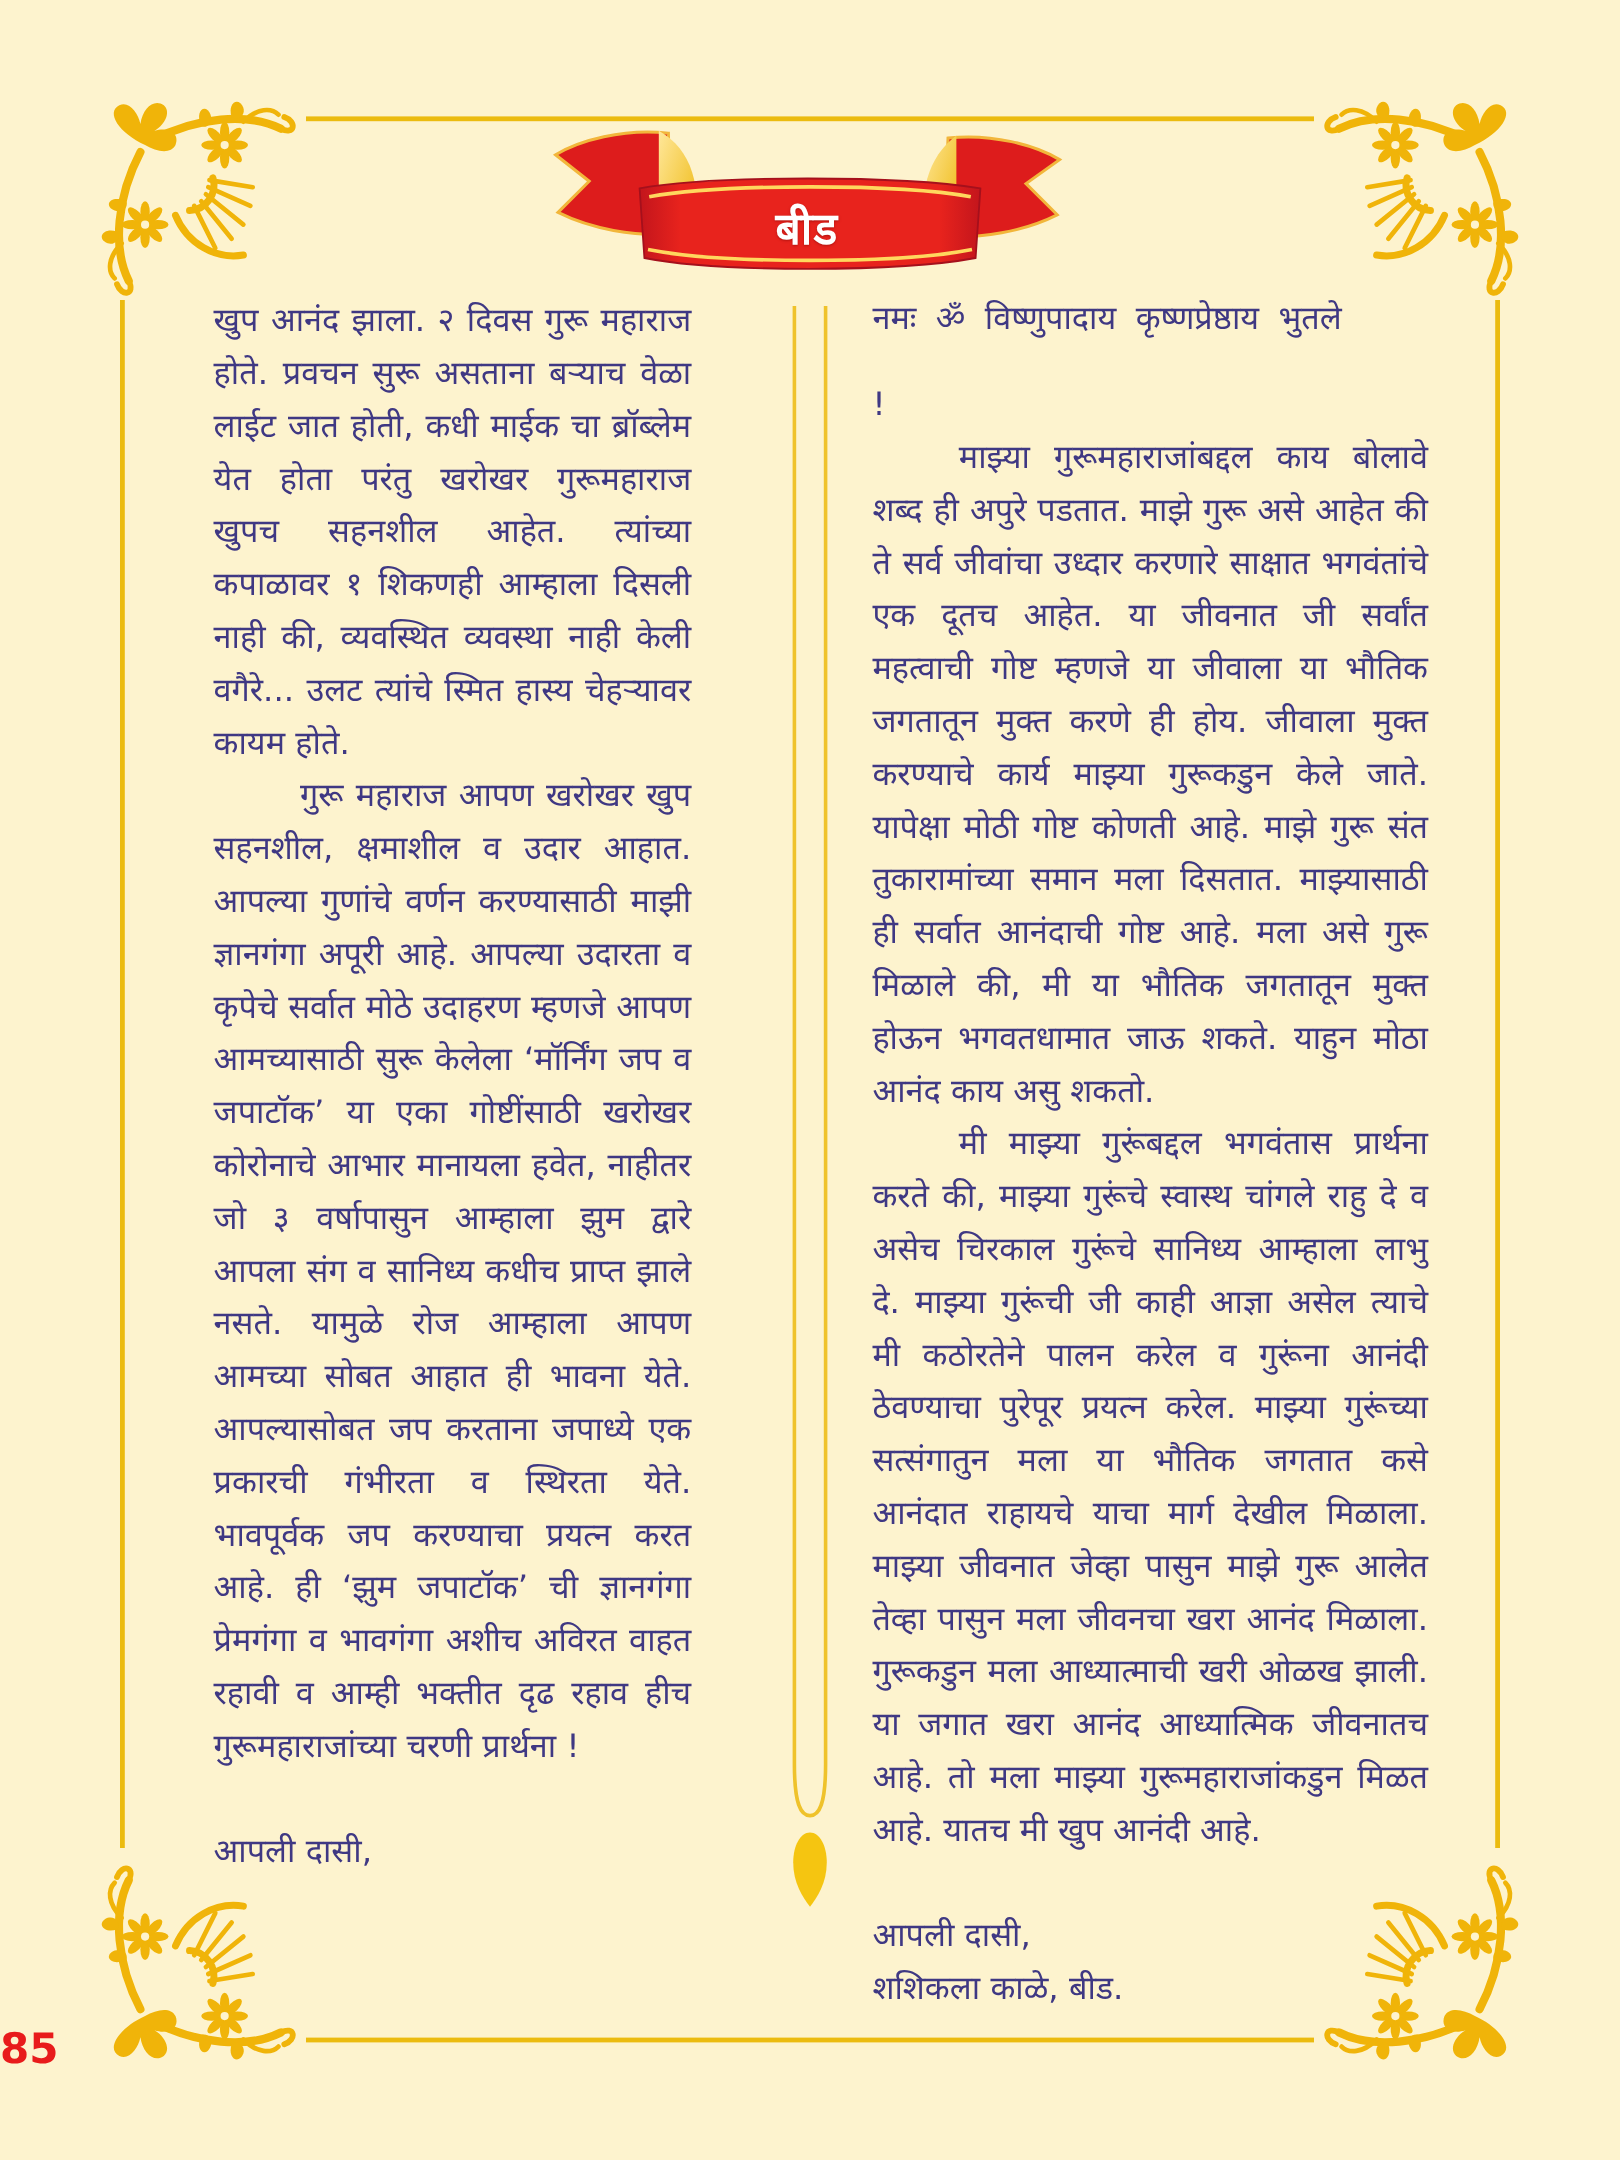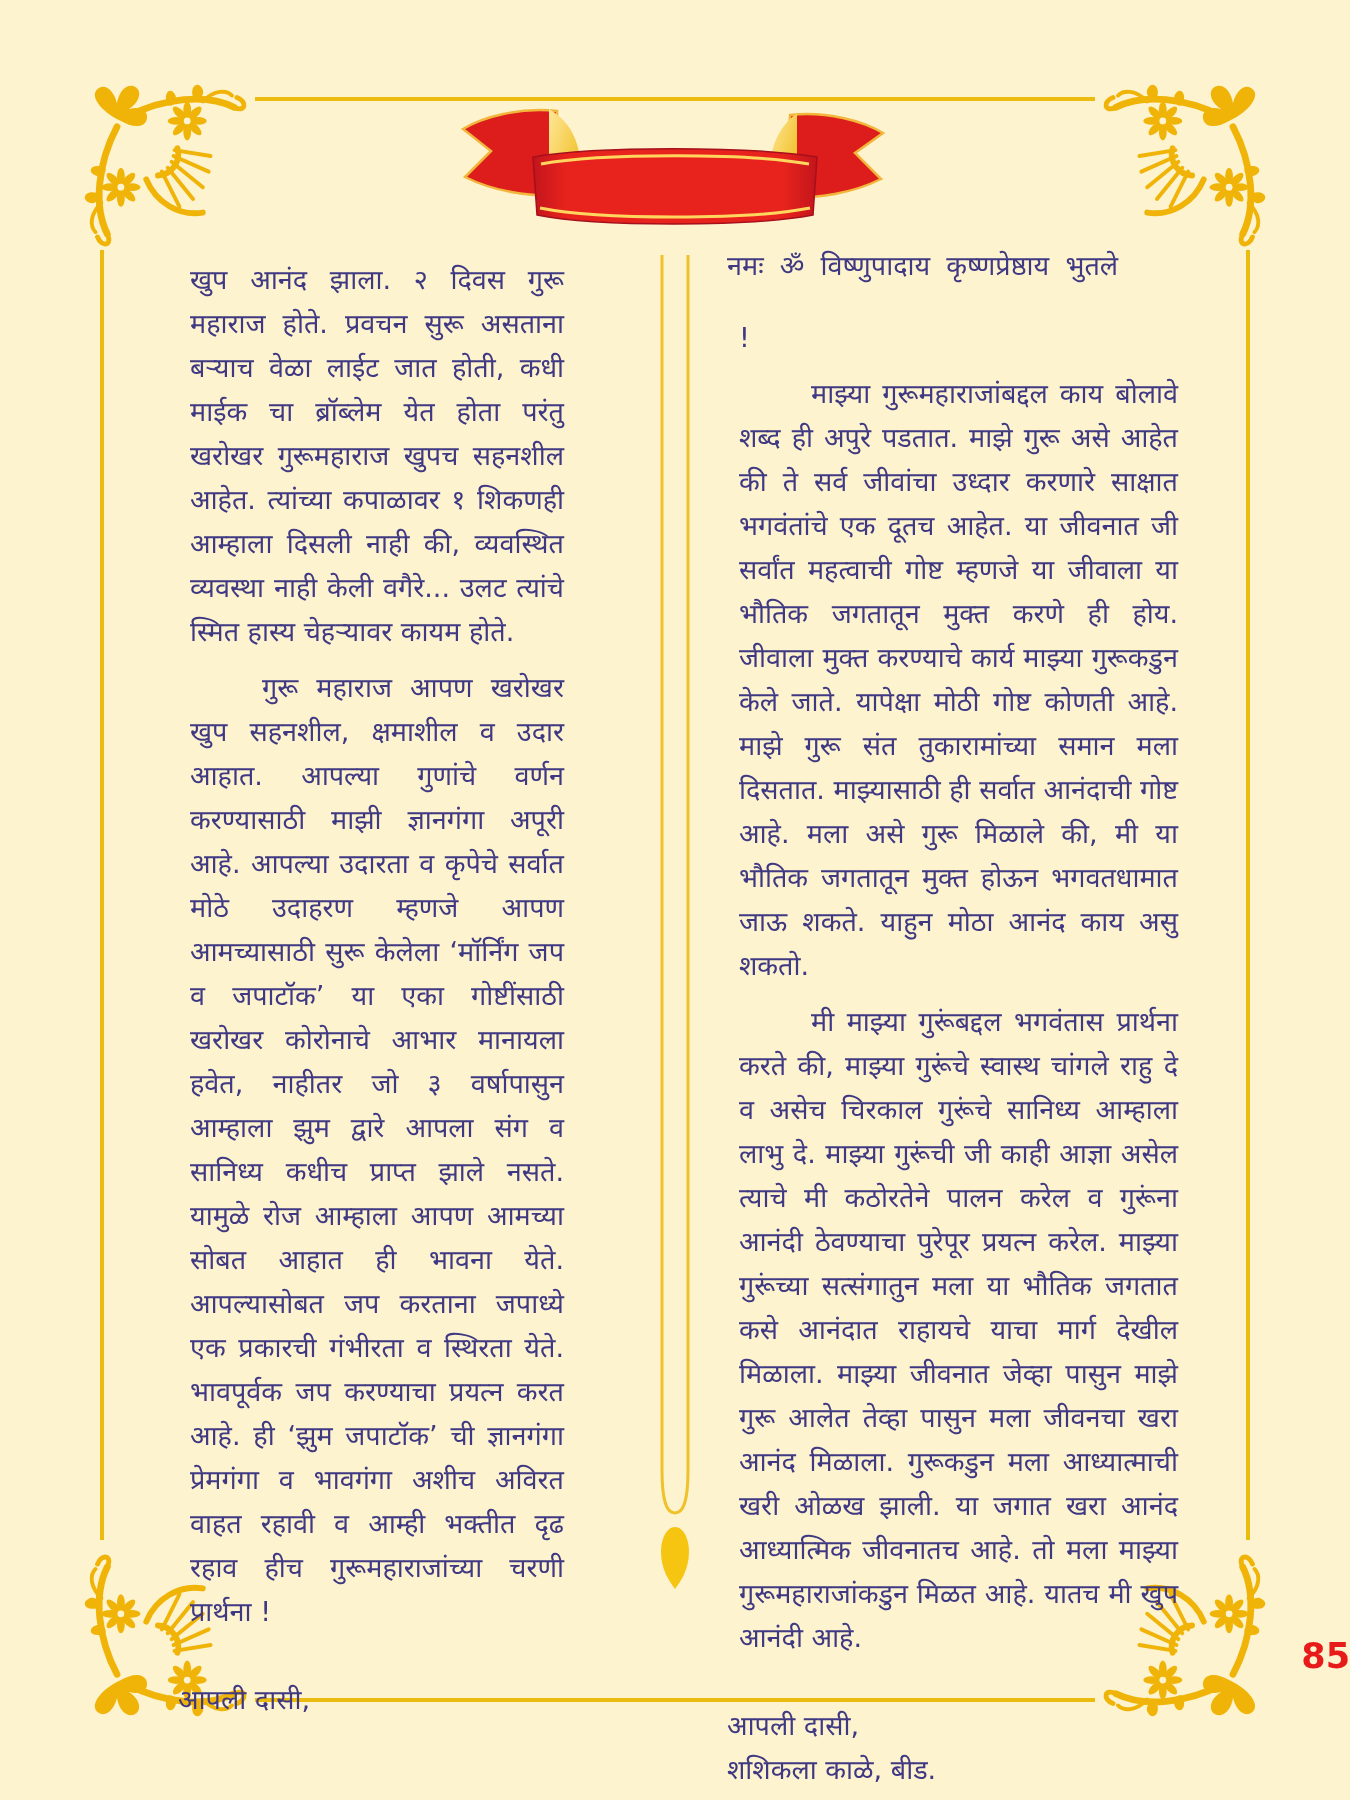--- a/index.html
+++ b/index.html
@@ -41,29 +41,29 @@
   .divider{position:absolute;left:654px;top:255px;}
 
   
   .col{
     position:absolute;top:246px;
     color:#3F3883;font-size:27px;line-height:44px;
     text-align:justify;
   }
   .col.left{left:178px;width:398px;}
   .col.right{left:727px;width:463px;}
-  .para{margin:12px;}
+  .para{margin:0;}
   .para.indent{text-indent:72px;}
   .invocation{margin:0 0 26px 0;text-align:left;font-family:Liberation Mono, monospace;}
   .signoff{margin-top:44px;text-align:left;}
 
   
   .page-number{
-    position:absolute;left:0;top:1636px;width:1350px;
-    text-align:right;color:#E81B1B;font-weight:bold;font-size:35px;
+    position:absolute;left:0;top:1688px;width:1350px;
+    text-align:left;color:#E81B1B;font-weight:bold;font-size:35px;
   }
 </style>
 </head>
 <body>
 
 <svg width="0" height="0" style="position:absolute">
   <defs>
     <g id="daisy8">
       <g fill="#F0B409" stroke="none">
         <ellipse cx="0" cy="-11" rx="4" ry="9"></ellipse>
@@ -145,20 +145,21 @@
       <path d="M112,8 C74,4 38,14 18,26 L46,48 L20,74 C48,88 84,94 114,92 Z" fill="#DD1C1C" stroke="#F2B63B" stroke-width="2.5"></path>
       <path d="M345,12 C382,8 418,18 438,30 L410,50 L436,76 C408,90 372,96 342,94 Z" fill="#DD1C1C" stroke="#F2B63B" stroke-width="2.5"></path>
       <path d="M104,6 C132,22 140,52 134,96 L104,92 Z" fill="url(#goldfold)"></path>
       <path d="M352,10 C328,28 320,58 326,98 L352,96 Z" fill="url(#goldfold)"></path>
       <path d="M98,90 L134,94 L134,114 Z" fill="#8E0F14"></path>
       <path d="M360,92 L326,96 L326,116 Z" fill="#8E0F14"></path>
       <path d="M88,54 C150,43 305,43 372,54 L368,112 C305,124 152,124 92,112 Z" fill="url(#bandgrad)" stroke="#A5101C" stroke-width="1.5"></path>
       <path d="M96,61 C155,50 305,50 364,61" stroke="#FFD75E" stroke-width="3" fill="none"></path>
       <path d="M95,105 C155,117 305,117 365,105" stroke="#FFD75E" stroke-width="3" fill="none"></path>
     </svg>
+    <div class="ribbon-label">बीड</div>
   </div>
 
   <svg class="divider" width="42" height="1335" viewBox="0 0 42 1335">
     <path d="M8,0 L8,1215 C8,1248 13,1258 21,1258 C29,1258 34,1248 34,1215 L34,0" stroke="#EFC22B" stroke-width="3" fill="none"></path>
     <path d="M21,1272 C29,1272 35,1283 35,1297 C35,1314 27,1326 21,1334 C15,1326 7,1314 7,1297 C7,1283 13,1272 21,1272 Z" fill="#F5C511"></path>
   </svg>
 
   <div class="col left">
     <p class="para">खुप आनंद झाला. २ दिवस गुरू महाराज होते. प्रवचन सुरू असताना बऱ्याच वेळा लाईट जात होती, कधी माईक चा ब्रॉब्लेम येत होता परंतु खरोखर गुरूमहाराज खुपच सहनशील आहेत. त्यांच्या कपाळावर १ शिकणही आम्हाला दिसली नाही की, व्यवस्थित व्यवस्था नाही केली वगैरे... उलट त्यांचे स्मित हास्य चेहऱ्यावर कायम होते.</p>
     <p class="para indent">गुरू महाराज आपण खरोखर खुप सहनशील, क्षमाशील व उदार आहात. आपल्या गुणांचे वर्णन करण्यासाठी माझी ज्ञानगंगा अपूरी आहे. आपल्या उदारता व कृपेचे सर्वात मोठे उदाहरण म्हणजे आपण आमच्यासाठी सुरू केलेला ‘मॉर्निंग जप व जपाटॉक’ या एका गोष्टींसाठी खरोखर कोरोनाचे आभार मानायला हवेत, नाहीतर जो ३ वर्षापासुन आम्हाला झुम द्वारे आपला संग व सानिध्य कधीच प्राप्त झाले नसते. यामुळे रोज आम्हाला आपण आमच्या सोबत आहात ही भावना येते. आपल्यासोबत जप करताना जपाध्ये एक प्रकारची गंभीरता व स्थिरता येते. भावपूर्वक जप करण्याचा प्रयत्न करत आहे. ही ‘झुम जपाटॉक’ ची ज्ञानगंगा प्रेमगंगा व भावगंगा अशीच अविरत वाहत रहावी व आम्ही भक्तीत दृढ रहाव हीच गुरूमहाराजांच्या चरणी प्रार्थना !</p>

